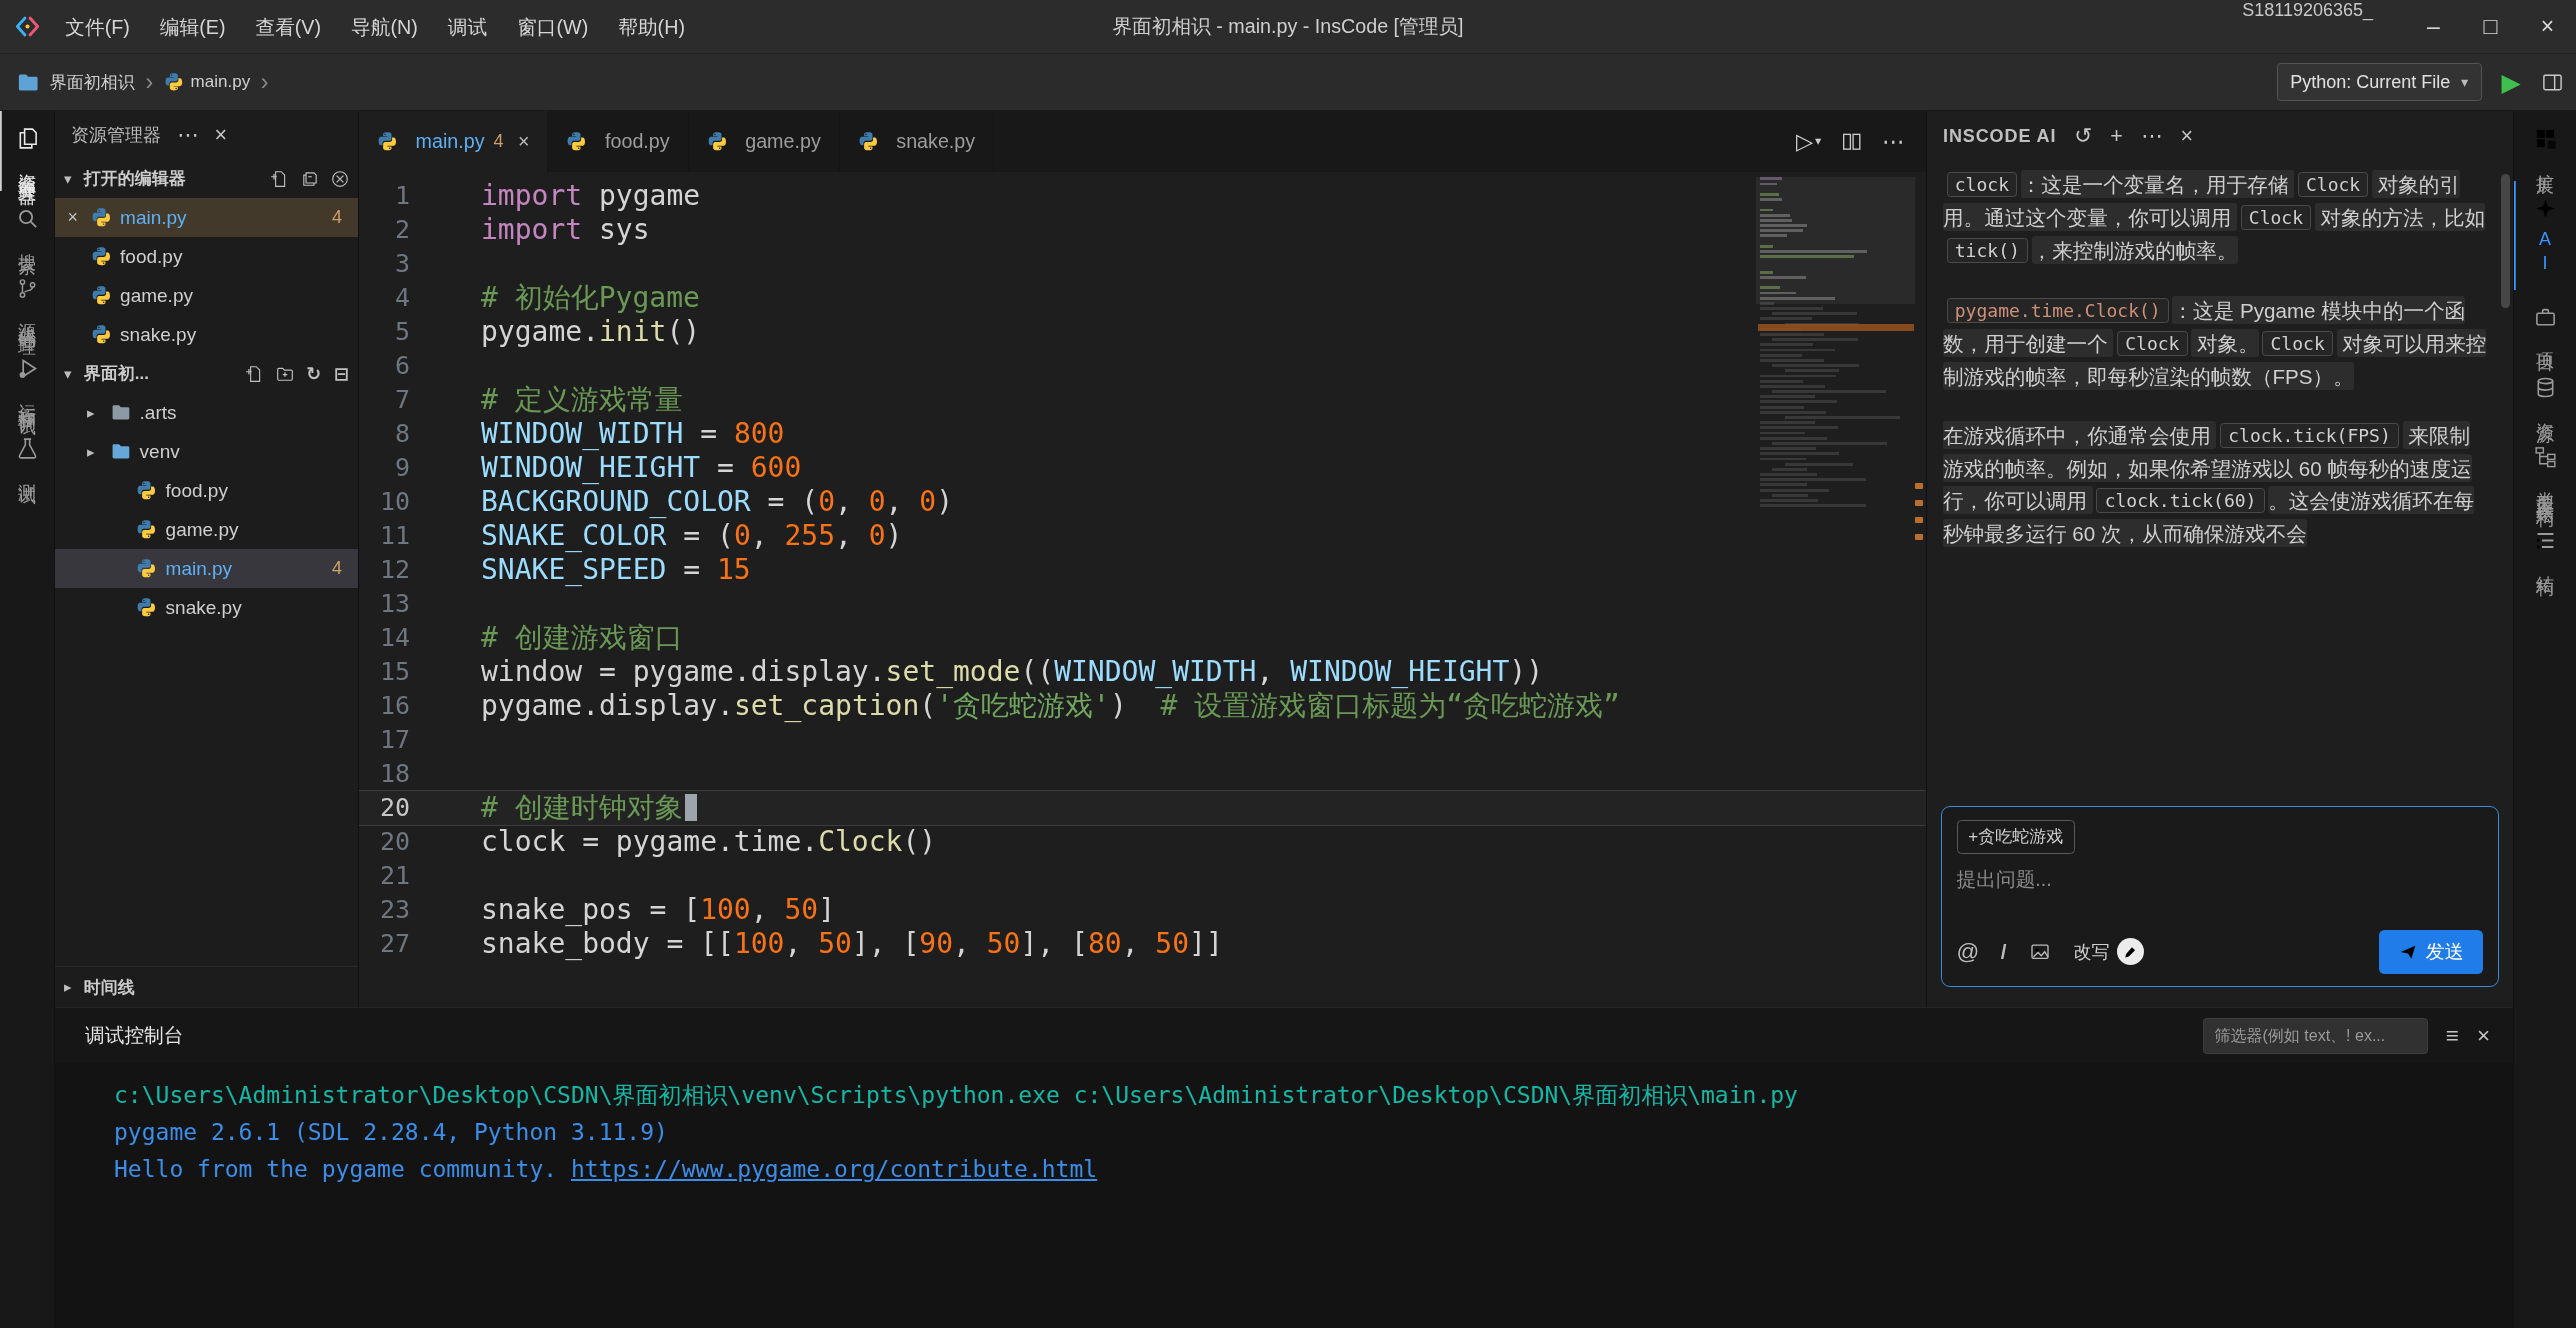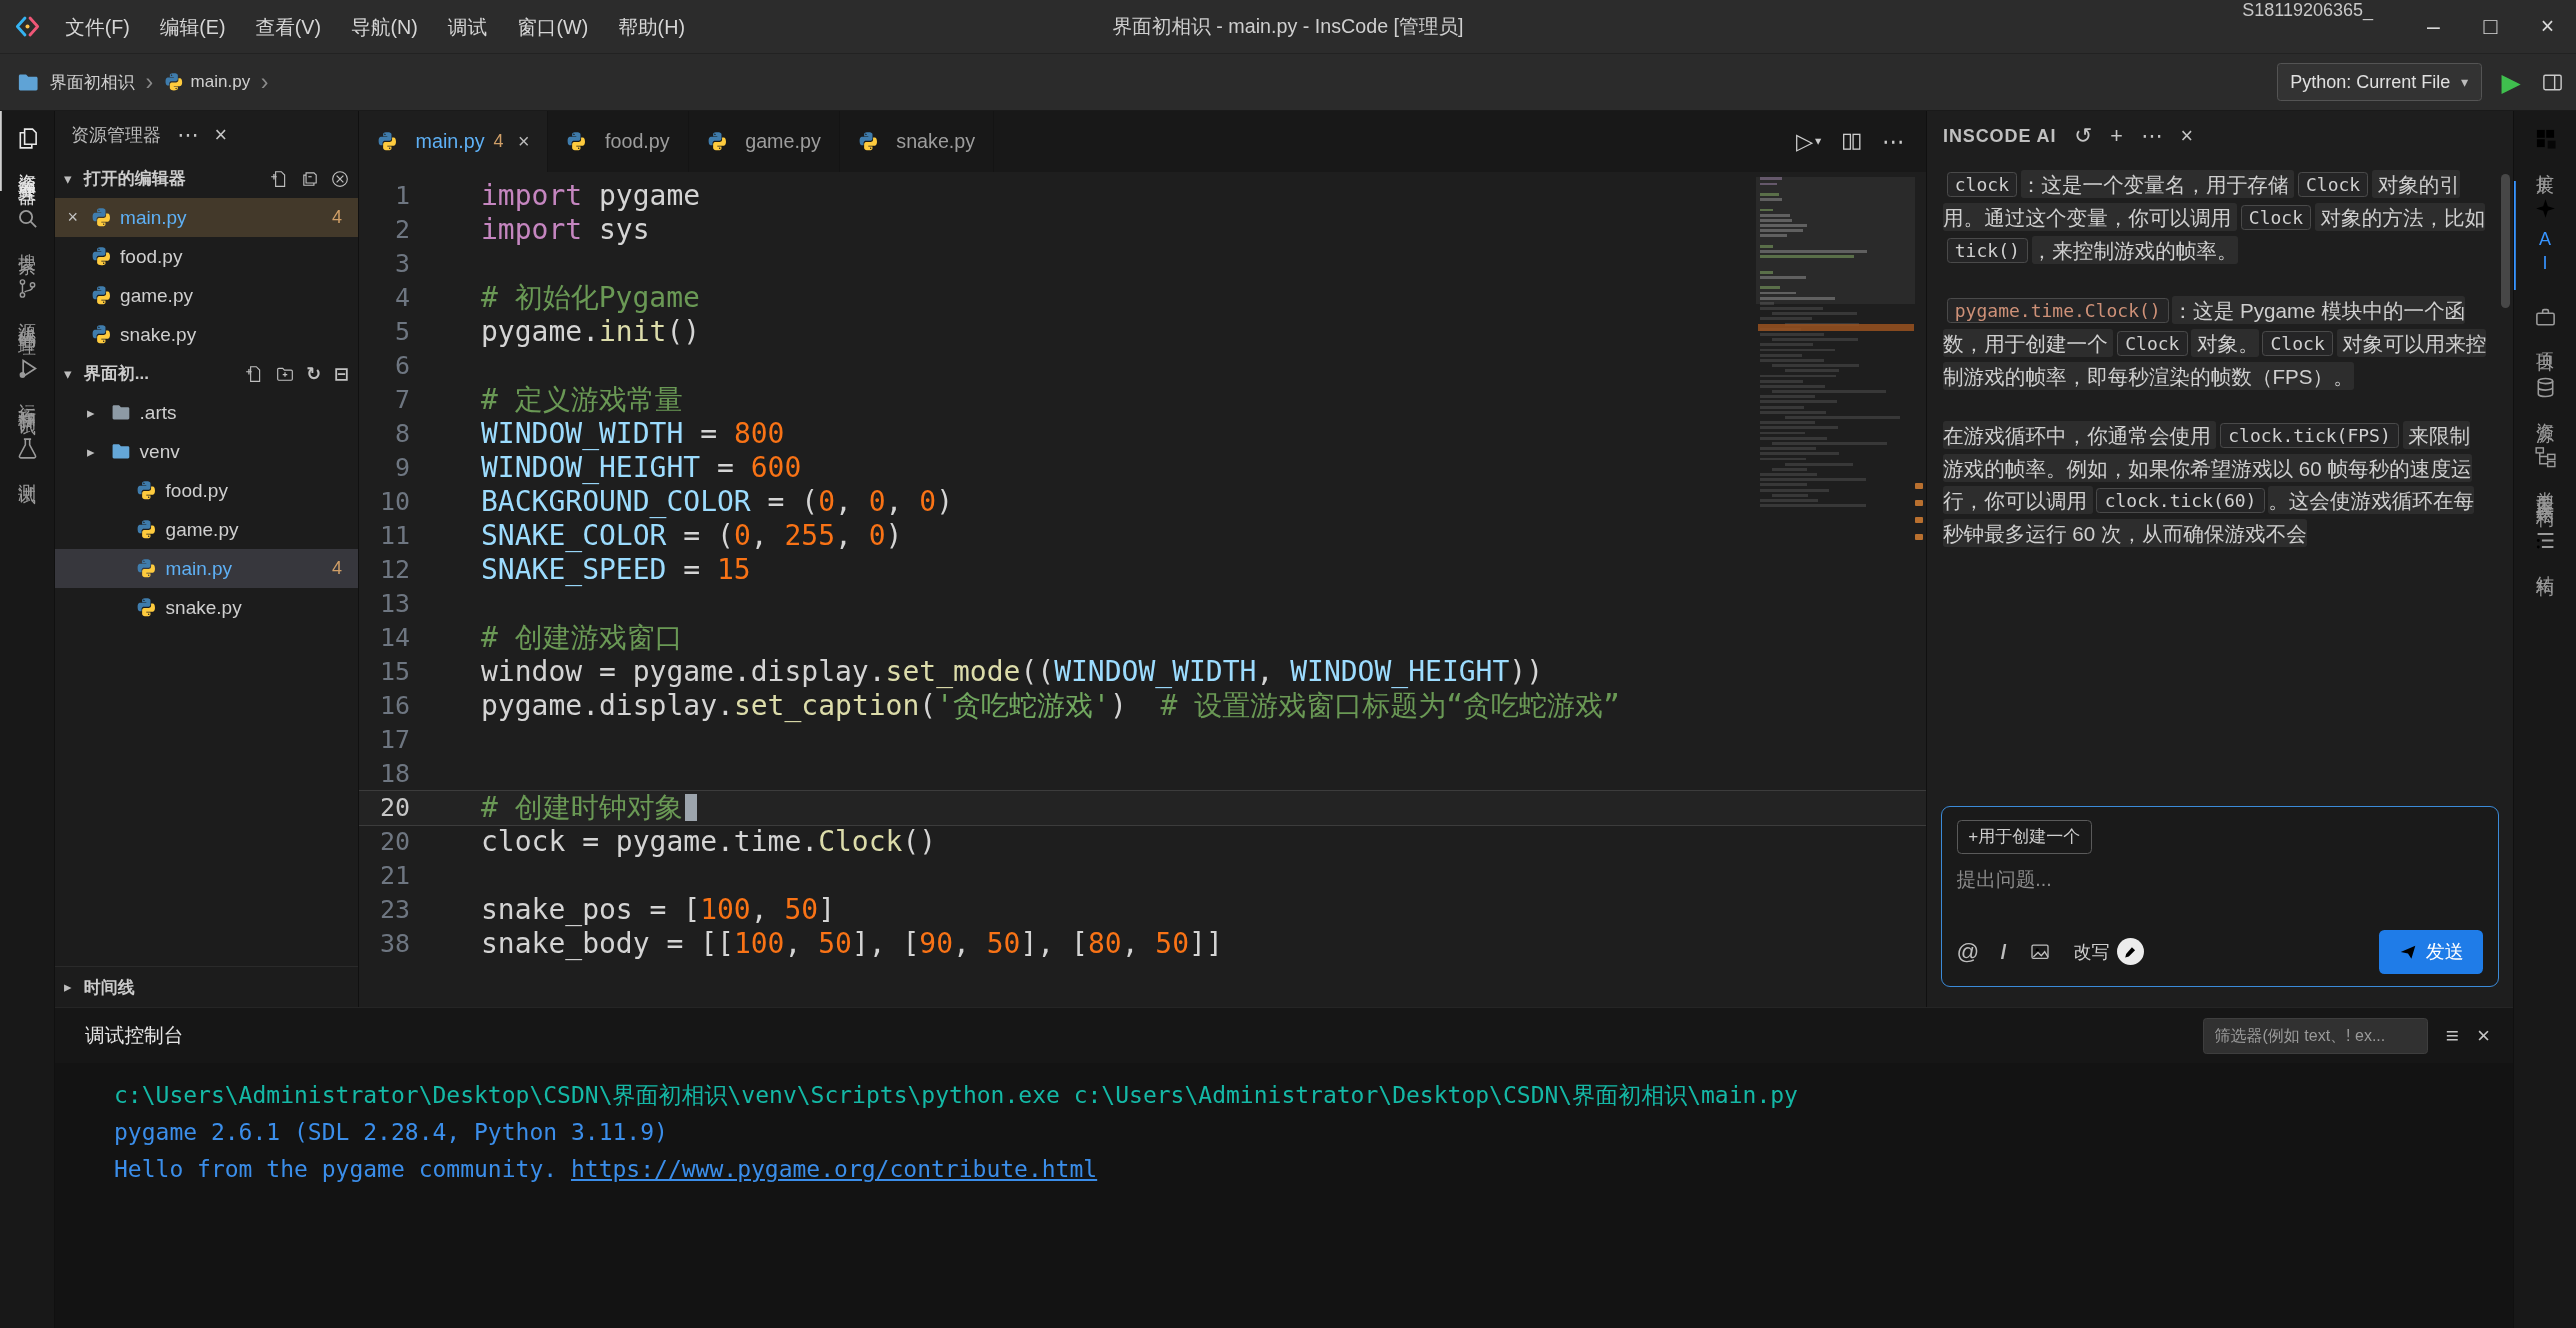--- a/index.html
+++ b/index.html
@@ -571,21 +571,21 @@
                 </div>
                 <div class="cl">
                   <span class="ln">21</span>
                   <span class="lt"><span class="tok-p"></span></span>
                 </div>
                 <div class="cl">
                   <span class="ln">23</span>
                   <span class="lt"><span class="tok-p">snake_pos = [</span><span class="tok-n">100</span><span class="tok-p">, </span><span class="tok-n">50</span><span class="tok-p">]</span></span>
                 </div>
                 <div class="cl">
-                  <span class="ln">38</span>
+                  <span class="ln">27</span>
                   <span class="lt"><span class="tok-p">snake_body = [[</span><span class="tok-n">100</span><span class="tok-p">, </span><span class="tok-n">50</span><span class="tok-p">], [</span><span class="tok-n">90</span><span class="tok-p">, </span><span class="tok-n">50</span><span class="tok-p">], [</span><span class="tok-n">80</span><span class="tok-p">, </span><span class="tok-n">50</span><span class="tok-p">]]</span></span>
                 </div>
               </div>
             <div class="minimap">
               <div class="mm-viewport"></div>
               <div class="mm-content">
                   <div class="mm-line" style="width: 22.4px; background: rgb(93, 79, 99);"></div>
                   <div class="mm-line" style="width: 17px; background: rgb(93, 79, 99);"></div>
                   <div class="mm-line" style="background: transparent;"></div>
                   <div class="mm-line" style="width: 19px; background: rgb(81, 103, 63);"></div>
@@ -670,21 +670,21 @@
             <span class="ai-act">×</span>
           </div>
           <div class="ai-content">
               <div class="ai-p"><span class="ai-code">clock</span><span class="ai-t">：这是一个变量名，用于存储 </span><span class="ai-code">Clock</span><span class="ai-t"> 对象的引用。通过这个变量，你可以调用 </span><span class="ai-code">Clock</span><span class="ai-t"> 对象的方法，比如 </span><span class="ai-code">tick()</span><span class="ai-t">，来控制游戏的帧率。</span></div>
               <div class="ai-p"><span class="ai-code orange">pygame.time.Clock()</span><span class="ai-t">：这是 Pygame 模块中的一个函数，用于创建一个 </span><span class="ai-code">Clock</span><span class="ai-t"> 对象。</span><span class="ai-code">Clock</span><span class="ai-t"> 对象可以用来控制游戏的帧率，即每秒渲染的帧数（FPS）。</span></div>
               <div class="ai-p"><span class="ai-t">在游戏循环中，你通常会使用 </span><span class="ai-code">clock.tick(FPS)</span><span class="ai-t"> 来限制游戏的帧率。例如，如果你希望游戏以 60 帧每秒的速度运行，你可以调用 </span><span class="ai-code">clock.tick(60)</span><span class="ai-t">。这会使游戏循环在每秒钟最多运行 60 次，从而确保游戏不会</span></div>
             </div>
           <div class="ai-sb"></div>
           <div class="ai-in">
             <div>
-              <span class="ctx-chip">+用于创建一个</span>
+              <span class="ctx-chip">+贪吃蛇游戏</span>
             </div>
             <input class="ask" placeholder="提出问题..." style="">
             <div class="ai-tools">
               <span class="aitool">@</span>
               <span class="aitool slash">/</span>
               <svg class="img-ic" viewBox="0 0 27 24" width="24" height="21.5">
                   <use href="#i-image" xlink:href="#i-image"></use>
                 </svg>
               <span class="rewrite">
                 <span>改写</span>

